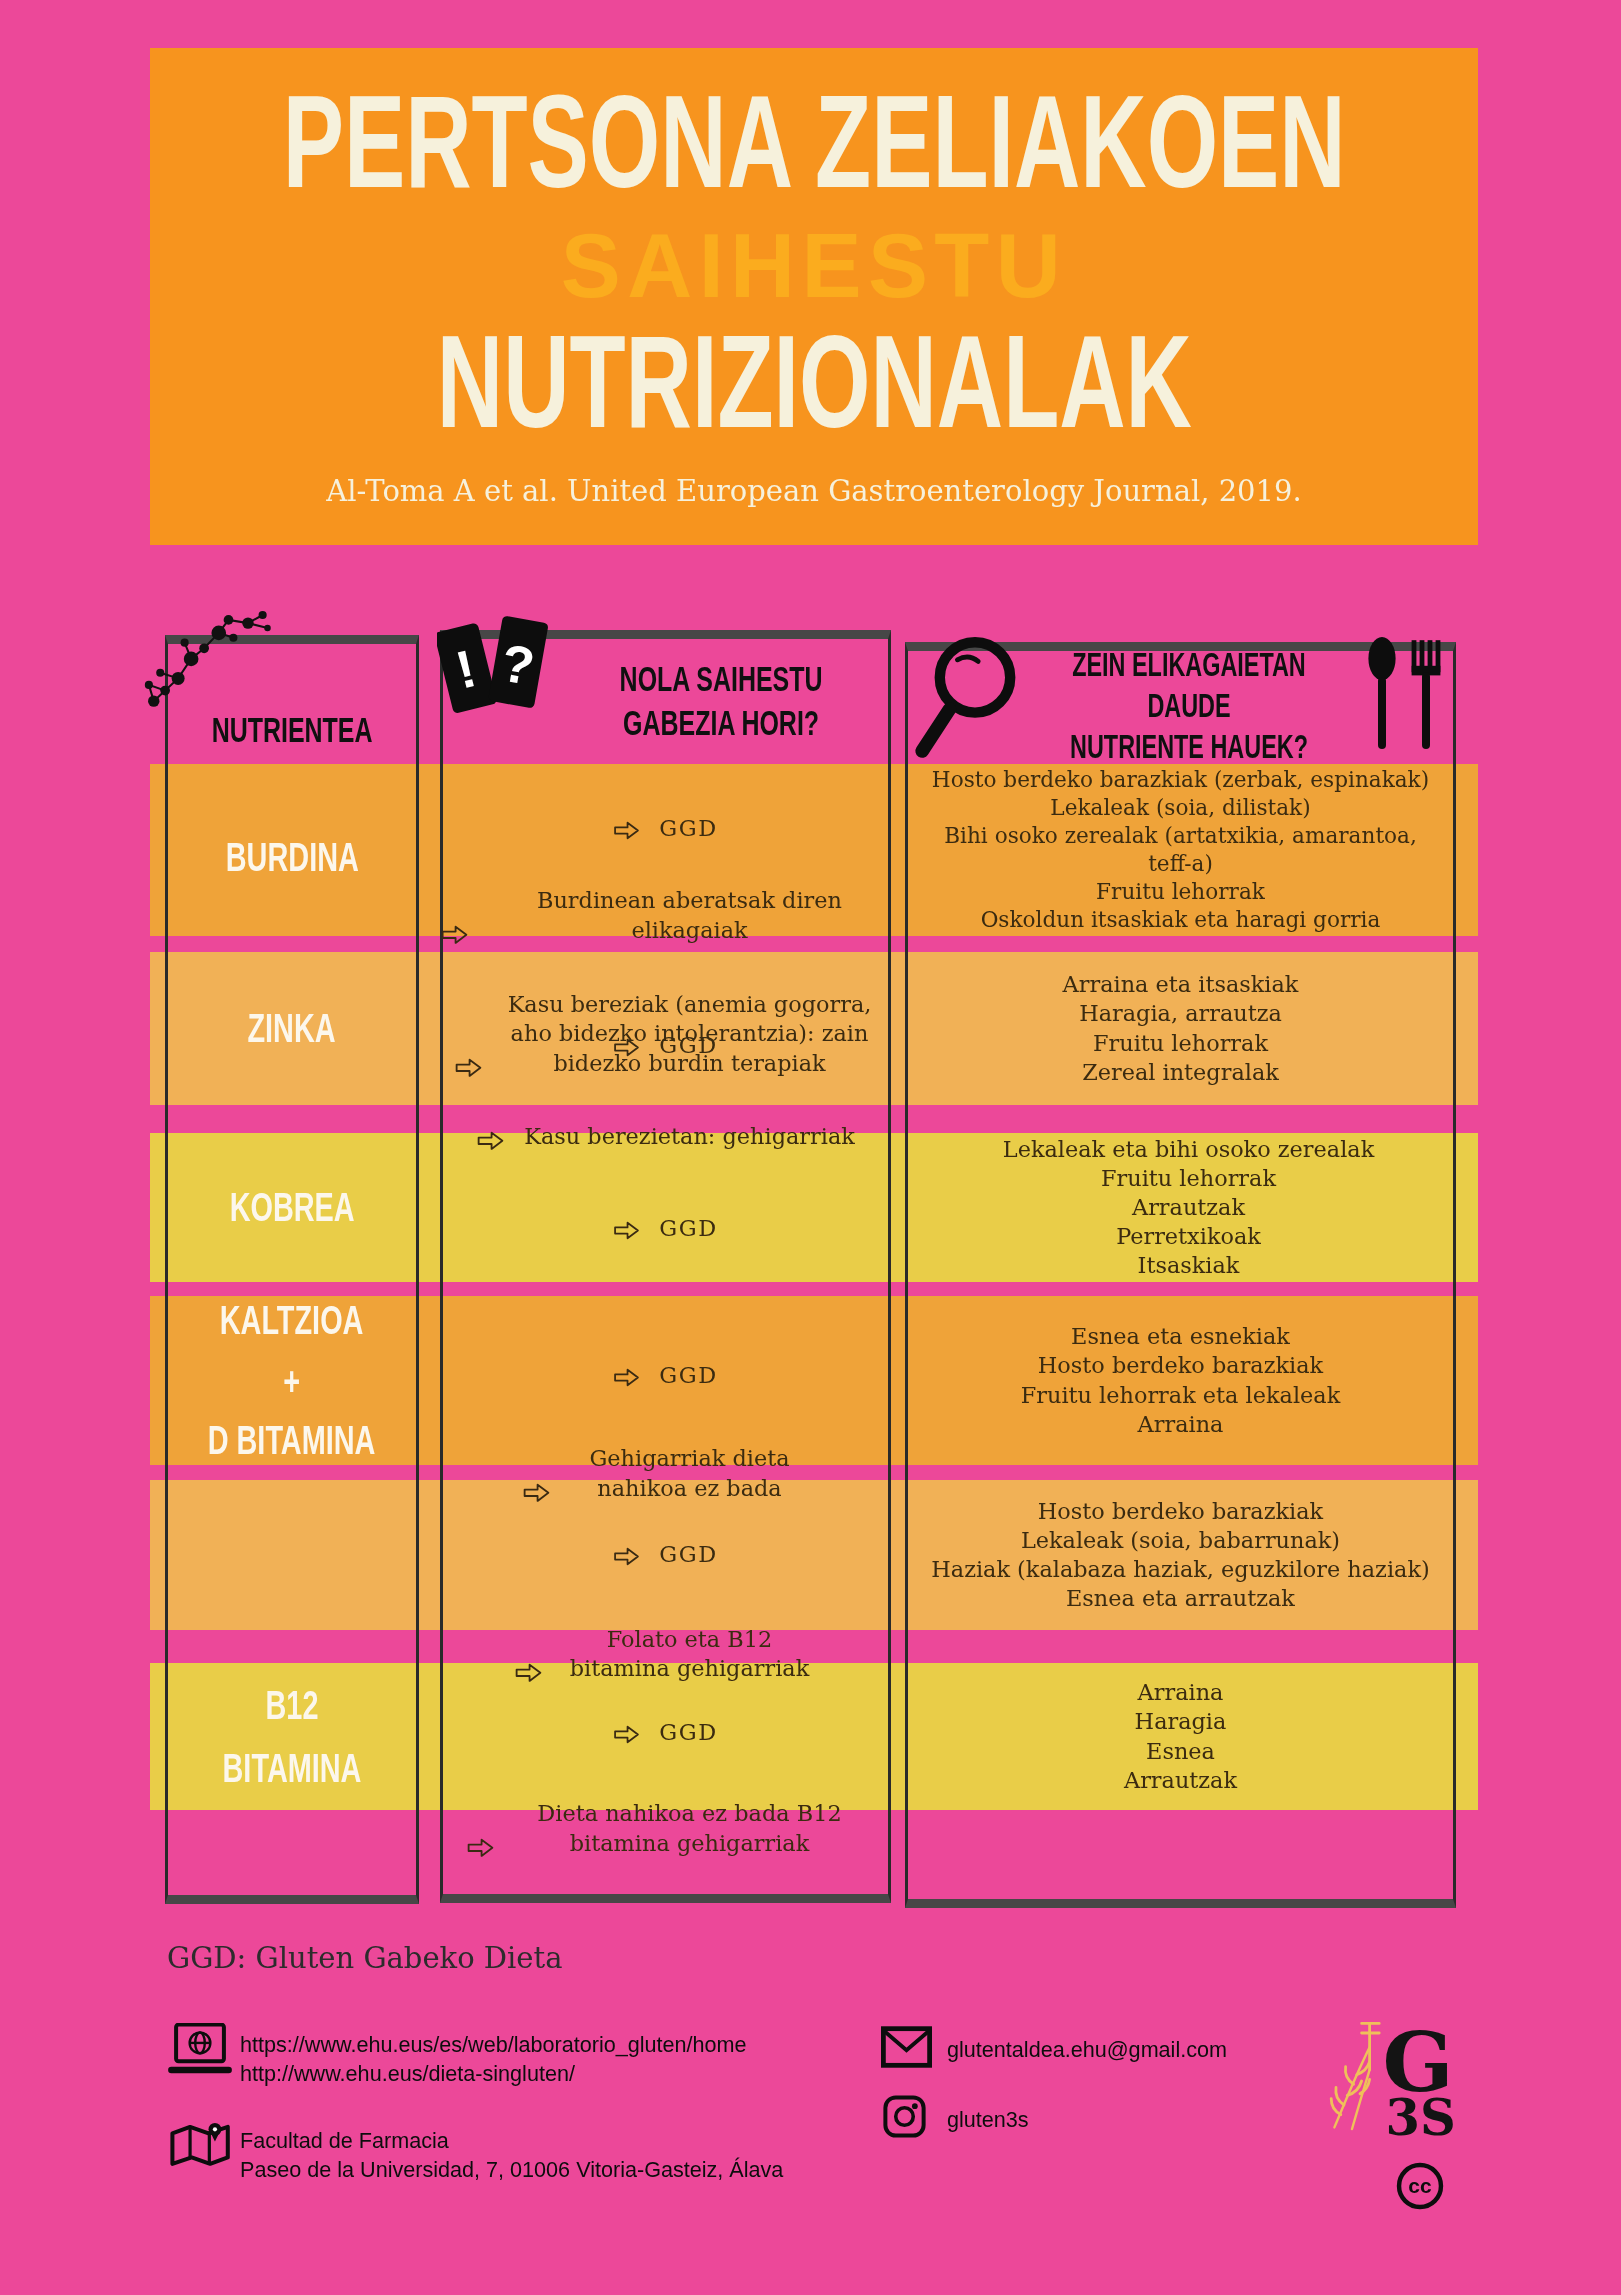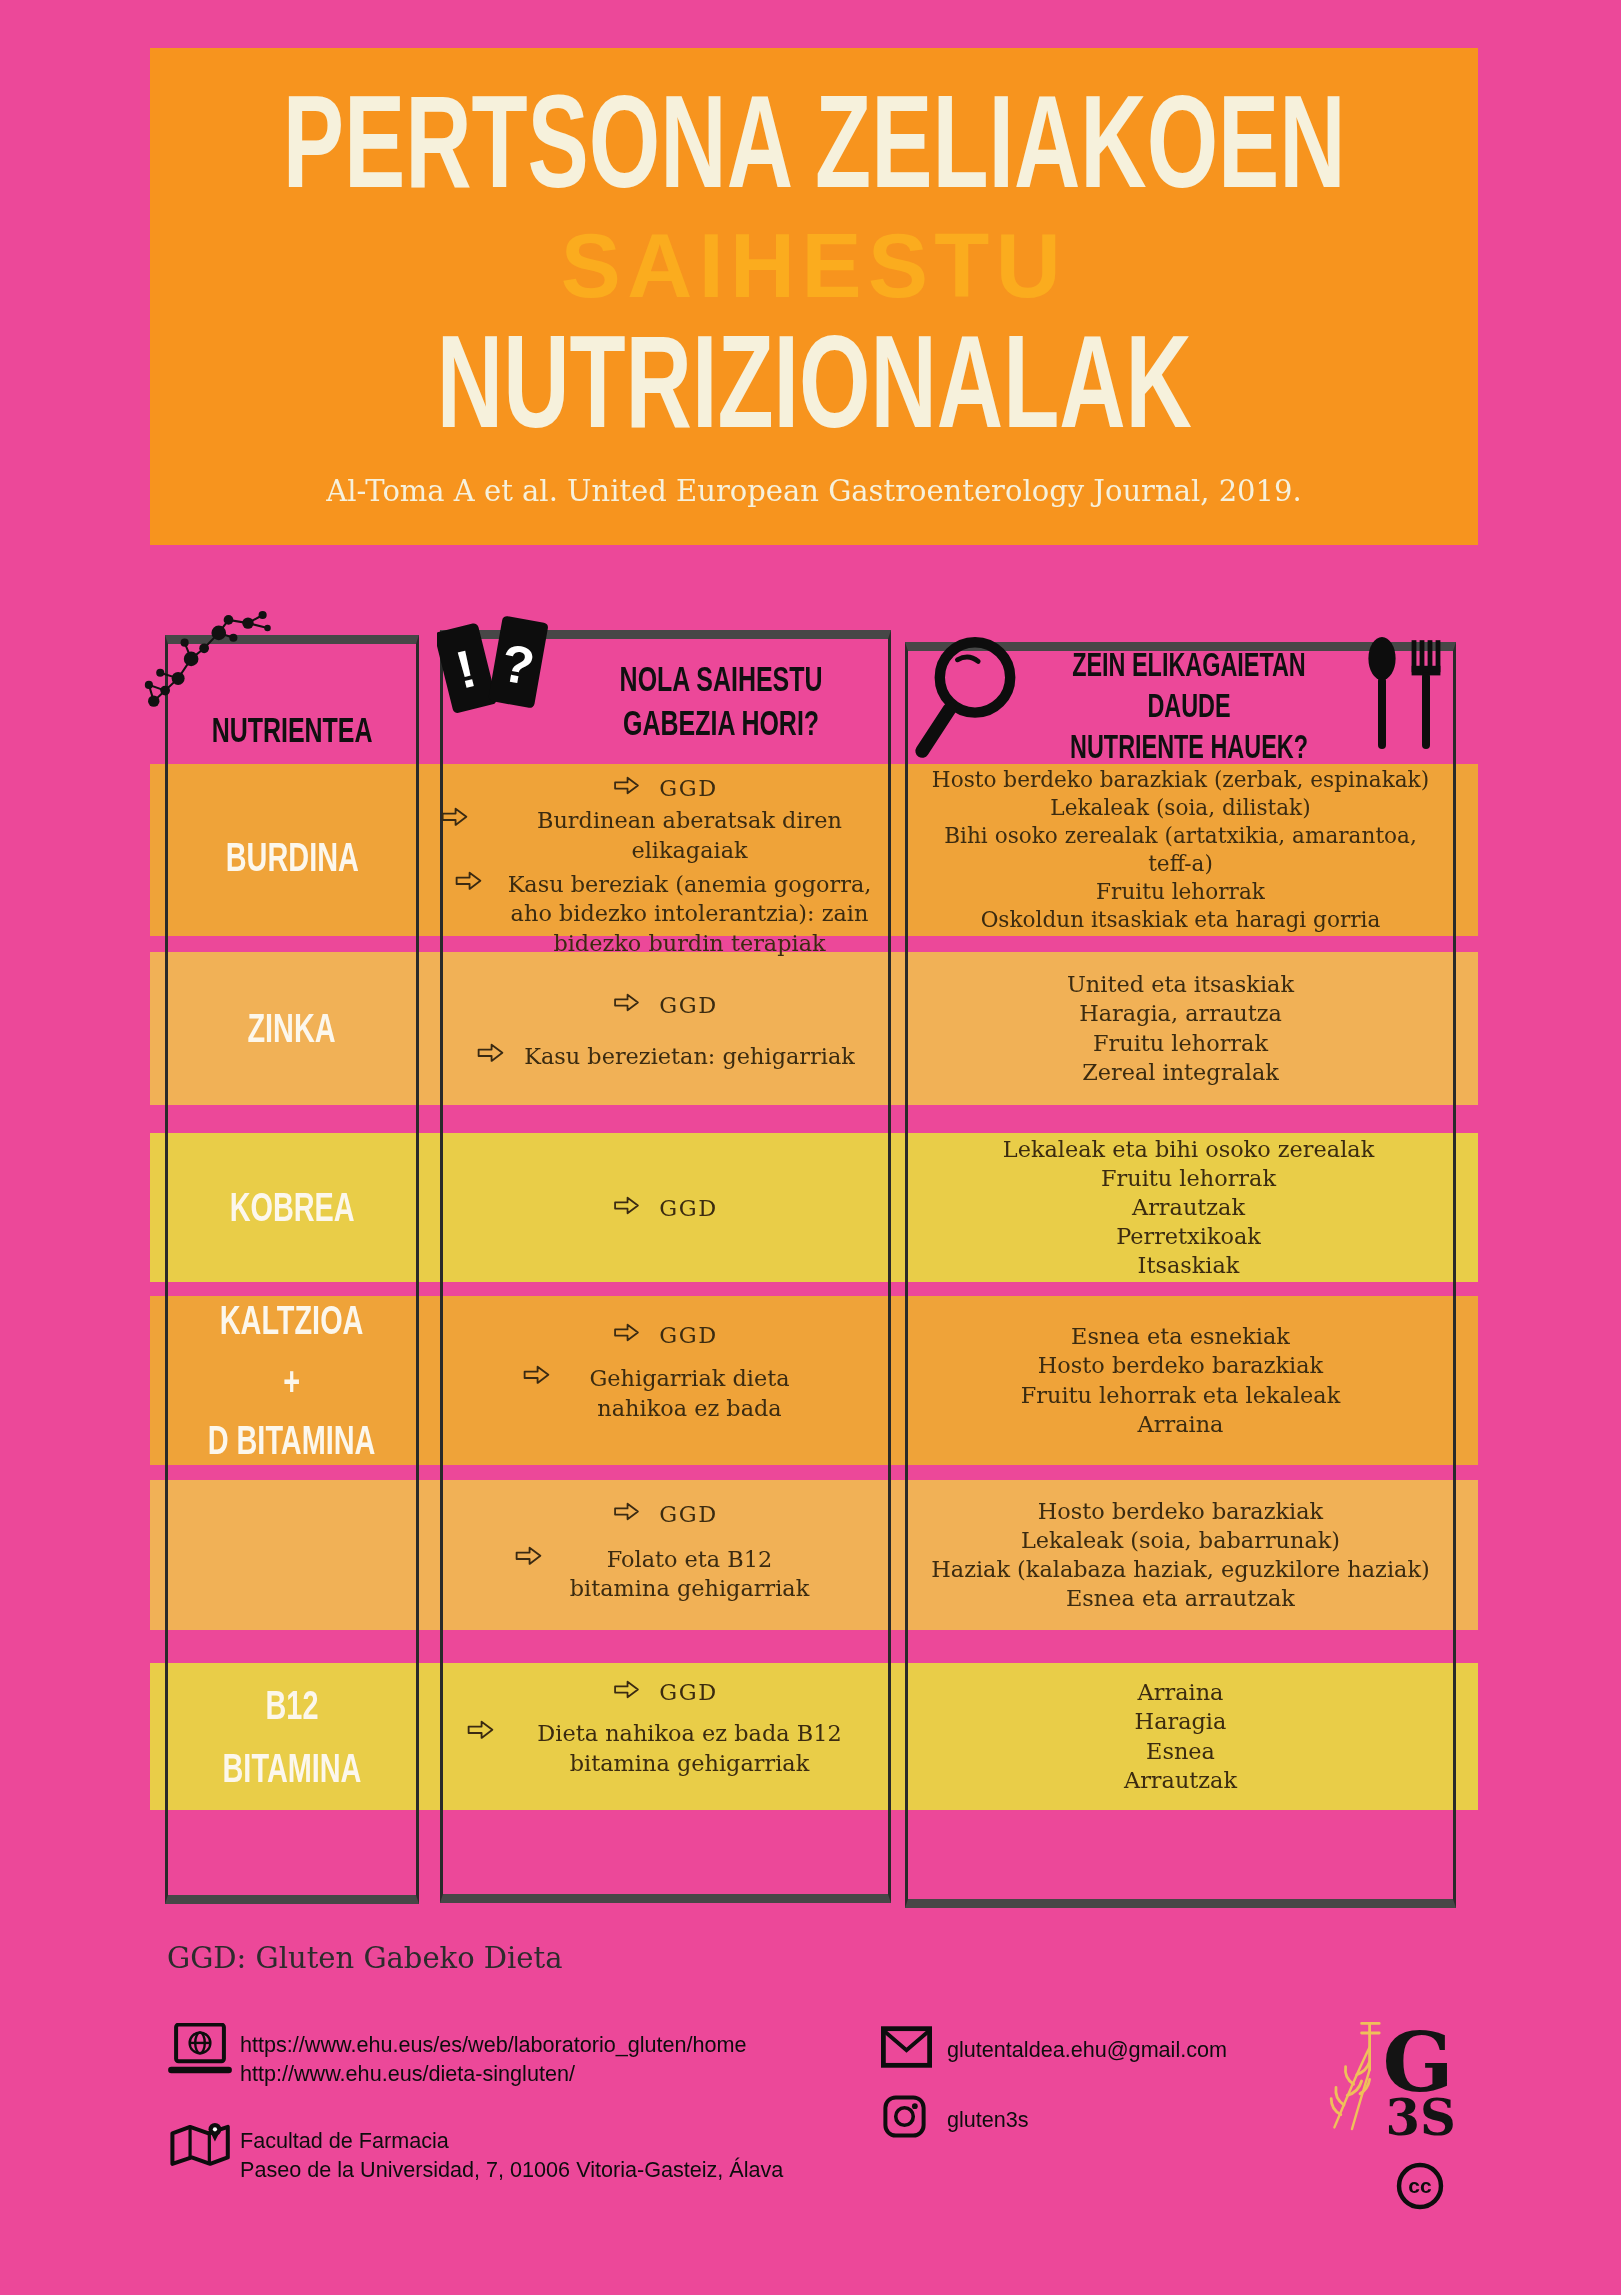--- a/index.html
+++ b/index.html
@@ -28,21 +28,21 @@
            flex-direction:column;text-align:center;color:#101010;font-weight:700;}
   .chtxt{font-size:32px;line-height:1.22;white-space:pre-line;}
   .cond{display:inline-block;transform:scale(0.78,1.12);transform-origin:center;}
   .icon{position:absolute;z-index:4;}
   
   .cell{position:absolute;z-index:3;box-sizing:border-box;}
   .labelcell{display:flex;align-items:center;justify-content:center;text-align:center;
              color:#FCF7EC;font-weight:700;font-size:37px;line-height:1.5;white-space:pre-line;}
   .midcell{display:flex;flex-direction:column;align-items:center;
            font-family:"DejaVu Serif",serif;color:#3B2B10;}
-  .item{display:flex;align-items:flex-start;gap:19px;}
+  .item{display:flex;align-items:flex-end;gap:19px;margin-top:40px;}
   .item .txt{font-size:22.4px;line-height:1.32;text-align:center;}
   .ggdtxt{font-size:22.4px;letter-spacing:1.6px;}
   .arrow{flex:0 0 auto;}
   .foodcell{display:flex;align-items:center;justify-content:center;text-align:center;
             font-family:"DejaVu Serif",serif;font-size:22.4px;line-height:1.3;color:#3B2B10;
             white-space:pre-line;padding:0 14.4px;}
   
   .footnote{position:absolute;left:167px;top:1941px;font-family:"DejaVu Serif",serif;
             font-size:29px;color:#2c2c2c;z-index:3;}
   .ftext{position:absolute;font-size:21.6px;color:#0d0d0d;line-height:29px;z-index:3;}
@@ -235,21 +235,21 @@
         </svg>
       <span class="txt" style="max-width:352px">Dieta nahikoa ez bada B12 bitamina gehigarriak</span>
     </div>
   </div>
 
   <div class="cell foodcell" style="left:905px;top:764px;width:551px;height:172px;font-size:21.6px">Hosto berdeko barazkiak (zerbak, espinakak)
 Lekaleak (soia, dilistak)
 Bihi osoko zerealak (artatxikia, amarantoa, teff-a)
 Fruitu lehorrak
 Oskoldun itsaskiak eta haragi gorria</div>
-  <div class="cell foodcell" style="left:905px;top:952px;width:551px;height:153px">United eta itsaskiak
+  <div class="cell foodcell" style="left:905px;top:952px;width:551px;height:153px">Arraina eta itsaskiak
 Haragia, arrautza
 Fruitu lehorrak
 Zereal integralak</div>
   <div class="cell foodcell" style="left:905px;top:1133px;width:567px;height:149px">Lekaleak eta bihi osoko zerealak
 Fruitu lehorrak
 Arrautzak
 Perretxikoak
 Itsaskiak</div>
   <div class="cell foodcell" style="left:905px;top:1296px;width:551px;height:169px">Esnea eta esnekiak
 Hosto berdeko barazkiak

